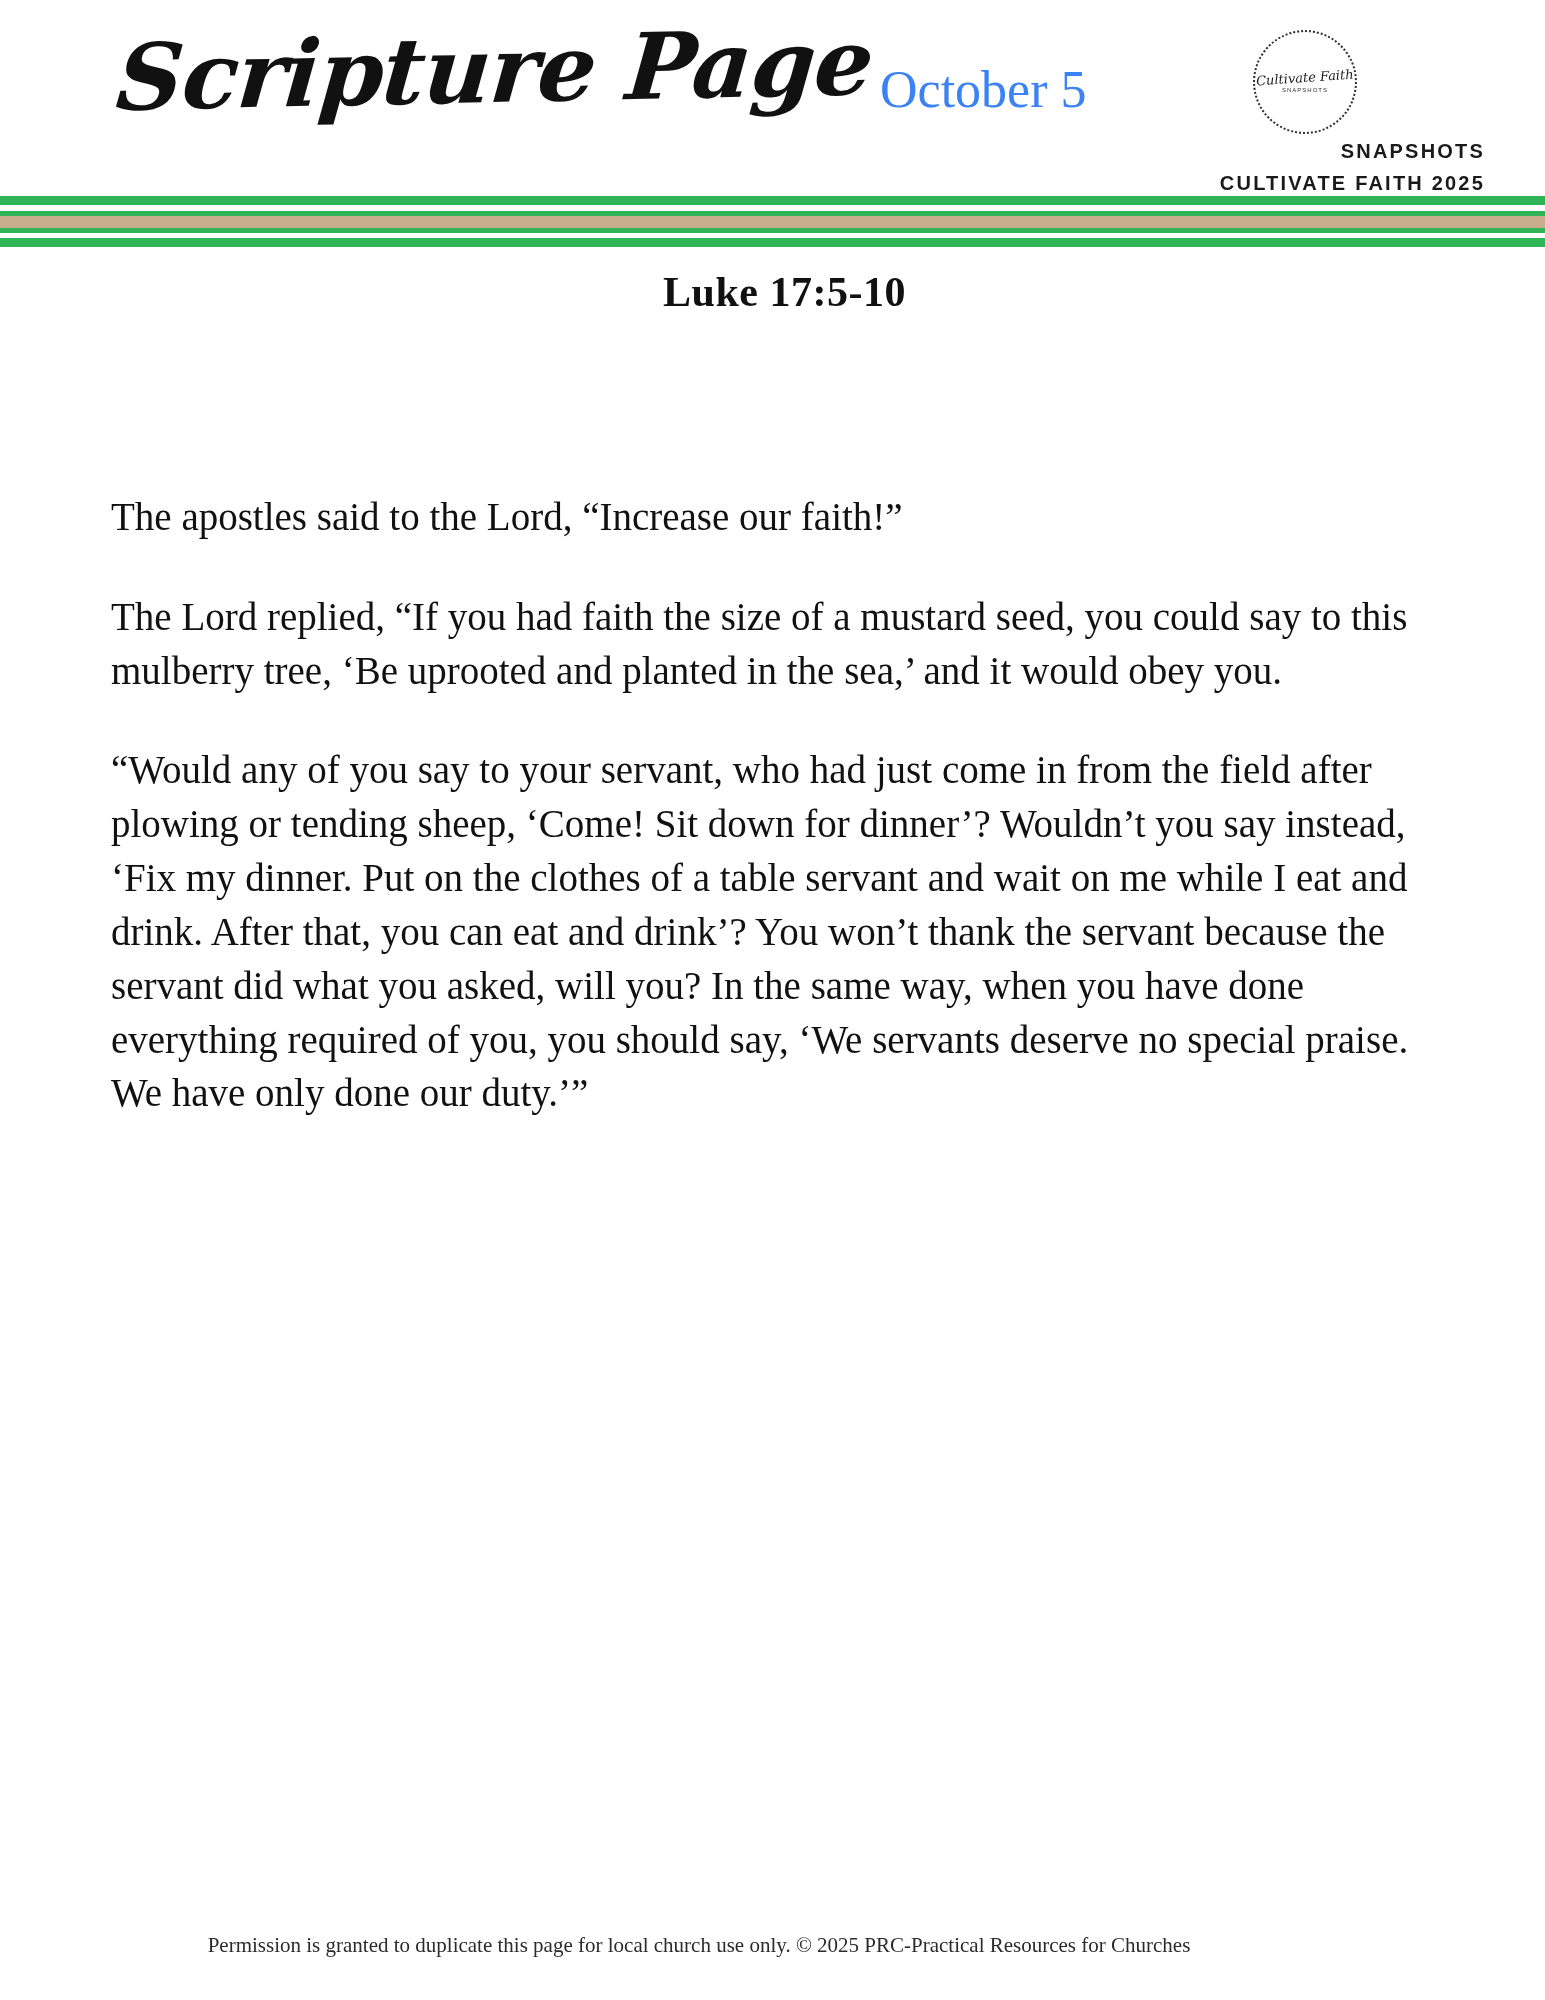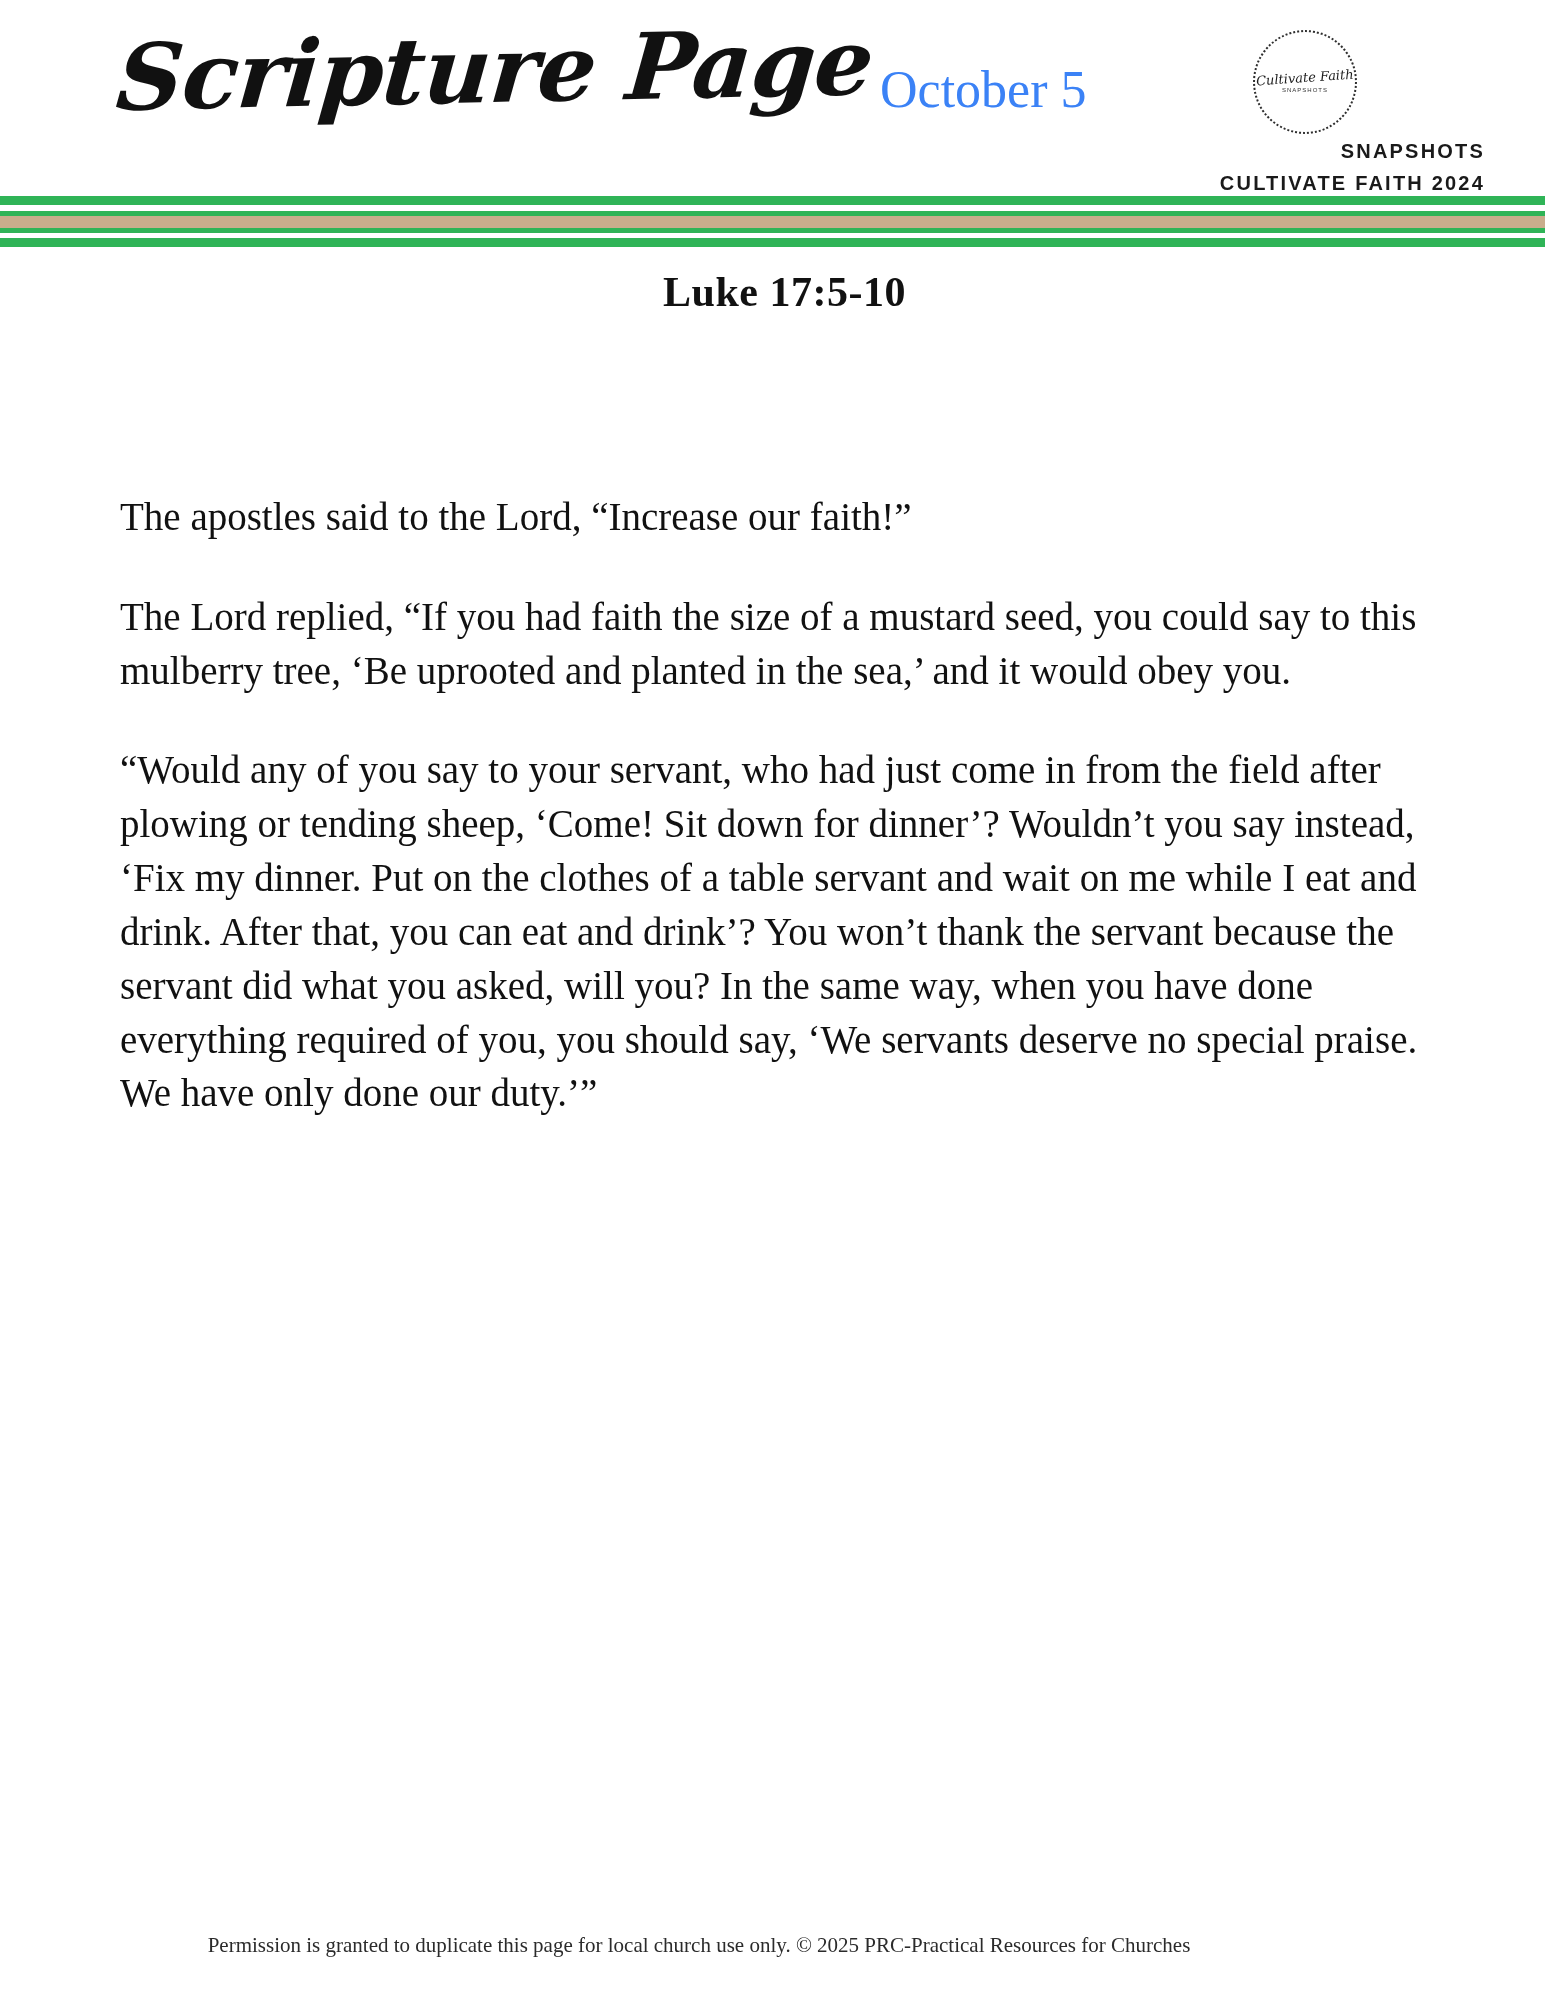--- a/index.html
+++ b/index.html
@@ -154,21 +154,21 @@
     position: absolute;
     top: 490px;
     left: 110px;
     width: 1330px;
     font-family: "Liberation Serif", serif;
     font-size: 39px;
     line-height: 1.38;
     color: #111;
   }
   .scripture-body p {
-    margin: 0 0 46px 10px;
+    margin: 0 0 46px 1px;
   }
   .scripture-body p:last-child {
     margin-bottom: 0;
   }
 
   
   .footer {
     position: absolute;
     left: 0;
     bottom: 42px;
@@ -187,21 +187,21 @@
   <div class="header">
     <div class="brand-title">Scripture Page</div>
     <div class="header-date">October 5</div>
 
     <div class="logo-block">
       <div class="logo-seal">
         <div class="seal-inner">Cultivate Faith</div>
         <div class="seal-sub">SNAPSHOTS</div>
       </div>
       <div class="logo-text1">SNAPSHOTS</div>
-      <div class="logo-text2">CULTIVATE FAITH 2024</div>
+      <div class="logo-text2">CULTIVATE FAITH 2025</div>
     </div>
   </div>
 
   <div class="rules">
     <div class="rule rule-green-thick"></div>
     <div class="rule rule-gap"></div>
     <div class="rule rule-green-thin"></div>
     <div class="rule rule-tan"></div>
     <div class="rule rule-green-thin2"></div>
     <div class="rule rule-gap2"></div>

